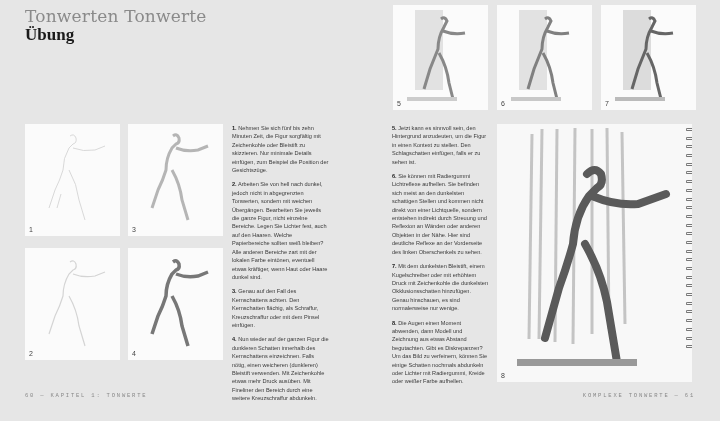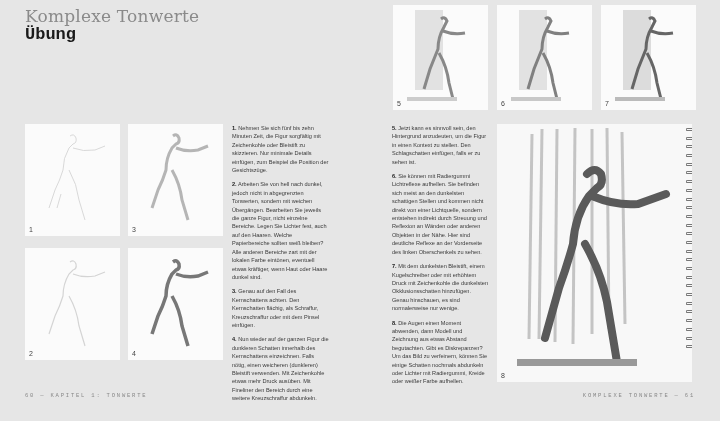--- a/index.html
+++ b/index.html
@@ -1,33 +1,33 @@
 <!DOCTYPE html>
 <html><head>
 <meta charset="utf-8">
 <style>
 *{margin:0;padding:0;box-sizing:border-box}
 html,body{width:720px;height:421px;overflow:hidden;background:#e6e6e6}
 body{position:relative;font-family:"Liberation Sans",sans-serif;color:#333}
 .h1{position:absolute;left:25px;top:6px;font-family:"DejaVu Serif",serif;font-size:17px;color:#8a8a8a;letter-spacing:0.2px}
-.h2{position:absolute;left:25px;top:25px;font-family:Liberation Mono, monospace;font-size:17px;color:#1a1a1a;font-weight:bold}
+.h2{position:absolute;left:25px;top:25px;font-family:Liberation Serif, serif;font-size:17px;color:#1a1a1a;font-weight:bold}
 .thumb{position:absolute;background:#fbfbfb;overflow:hidden}
 .thumb svg{position:absolute;left:0;top:0;width:100%;height:100%}
 .num{position:absolute;left:4px;bottom:3px;font-size:7px;color:#444}
 .col{position:absolute;font-size:5.6px;line-height:8.4px;color:#3a3a3a}
 .col p{margin-bottom:6px}
 .col b{font-weight:bold;color:#222}
 .footer{position:absolute;top:392px;font-family:"Liberation Mono",monospace;font-size:5.5px;letter-spacing:1.8px;color:#888}
 .spiral{position:absolute;left:686px;top:128px;width:8px;height:248px}
 .spiral span{display:block;width:6px;height:3px;border:1px solid #777;border-right:none;border-radius:2px 0 0 2px;margin-bottom:5.7px}
 </style>
 </head>
 <body>
 
-<div class="h1">Komplexe Tonwerte</div>
+<div class="h1">Tonwerten Tonwerte</div>
 <div class="h2">Übung</div>
 
 <div class="thumb" style="left:25px;top:124px;width:95px;height:112px">
   <svg viewBox="0 0 95 112">
       <path d="M45 12 q4 -3 6 2 q1 5 -3 6 l-4 4 q-6 10 -6 22 q-3 10 -8 20 l-6 18 M48 24 q10 4 22 2 l10 -4 M44 46 q8 14 10 30 l6 20 M36 70 l-4 14" stroke="#cfcfcf" fill="none" stroke-width="0.8"></path>
     </svg>
   <span class="num">1</span>
 </div>
 <div class="thumb" style="left:25px;top:248px;width:95px;height:112px">
   <svg viewBox="0 0 95 112">

